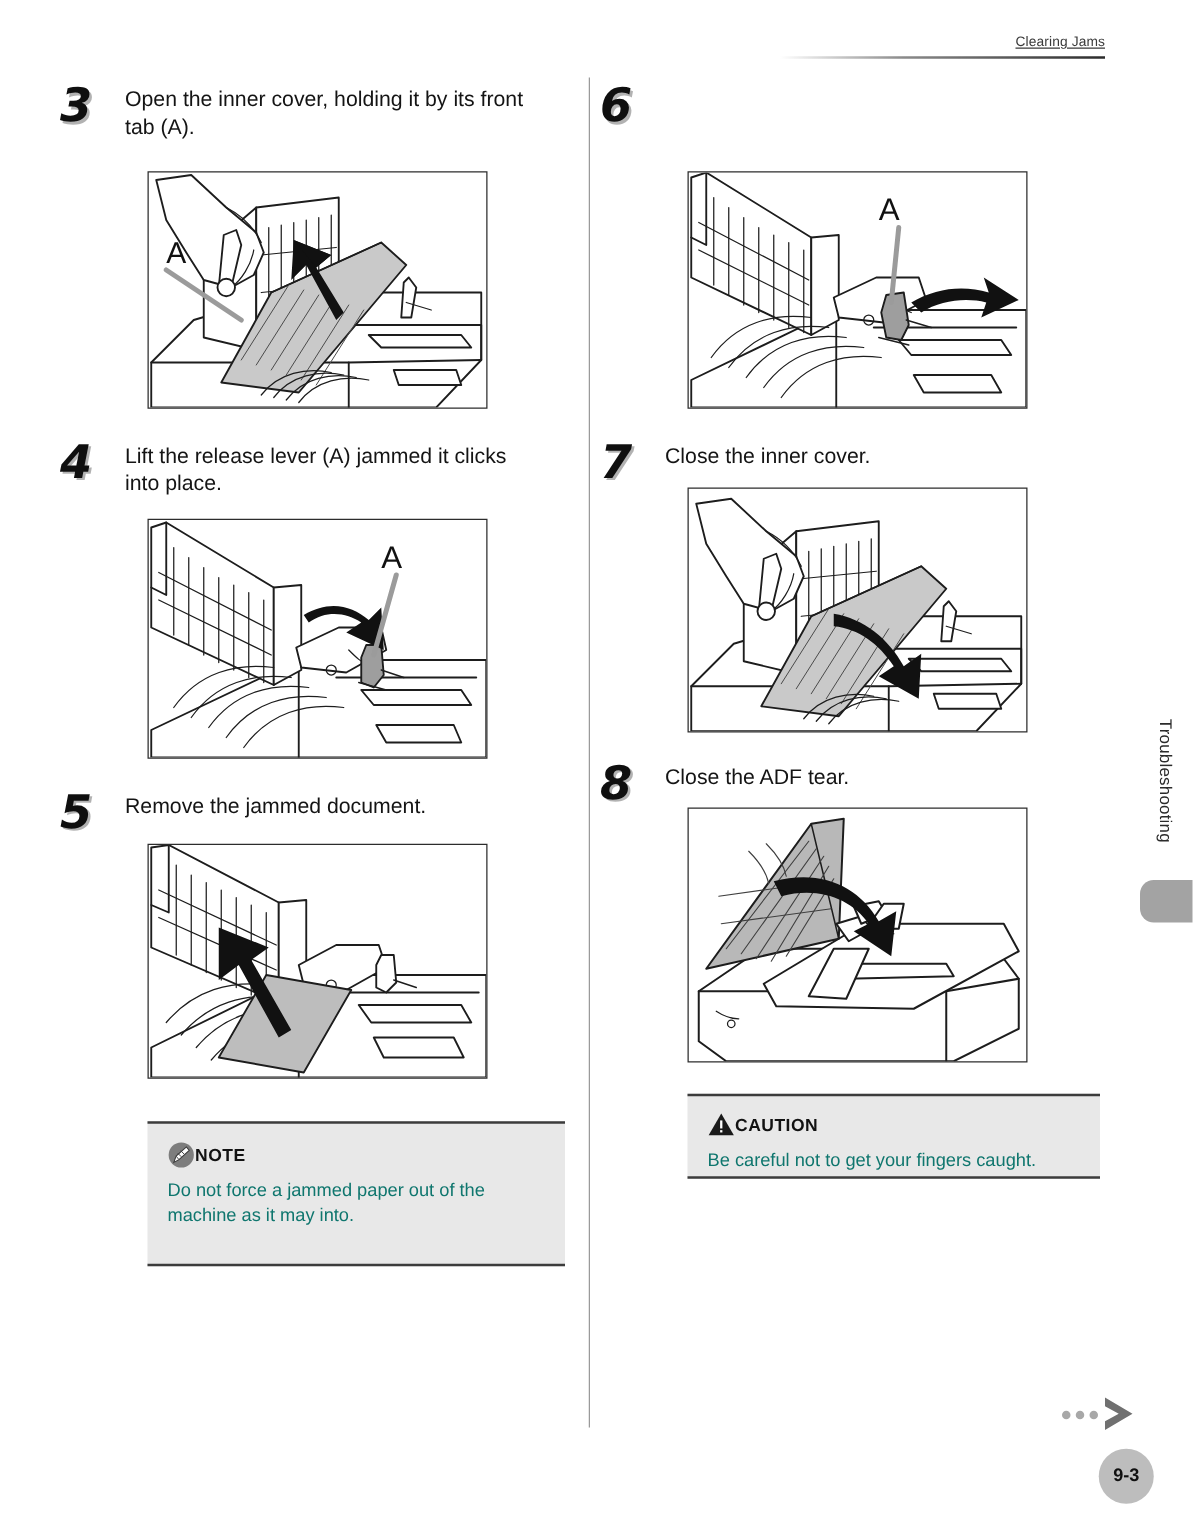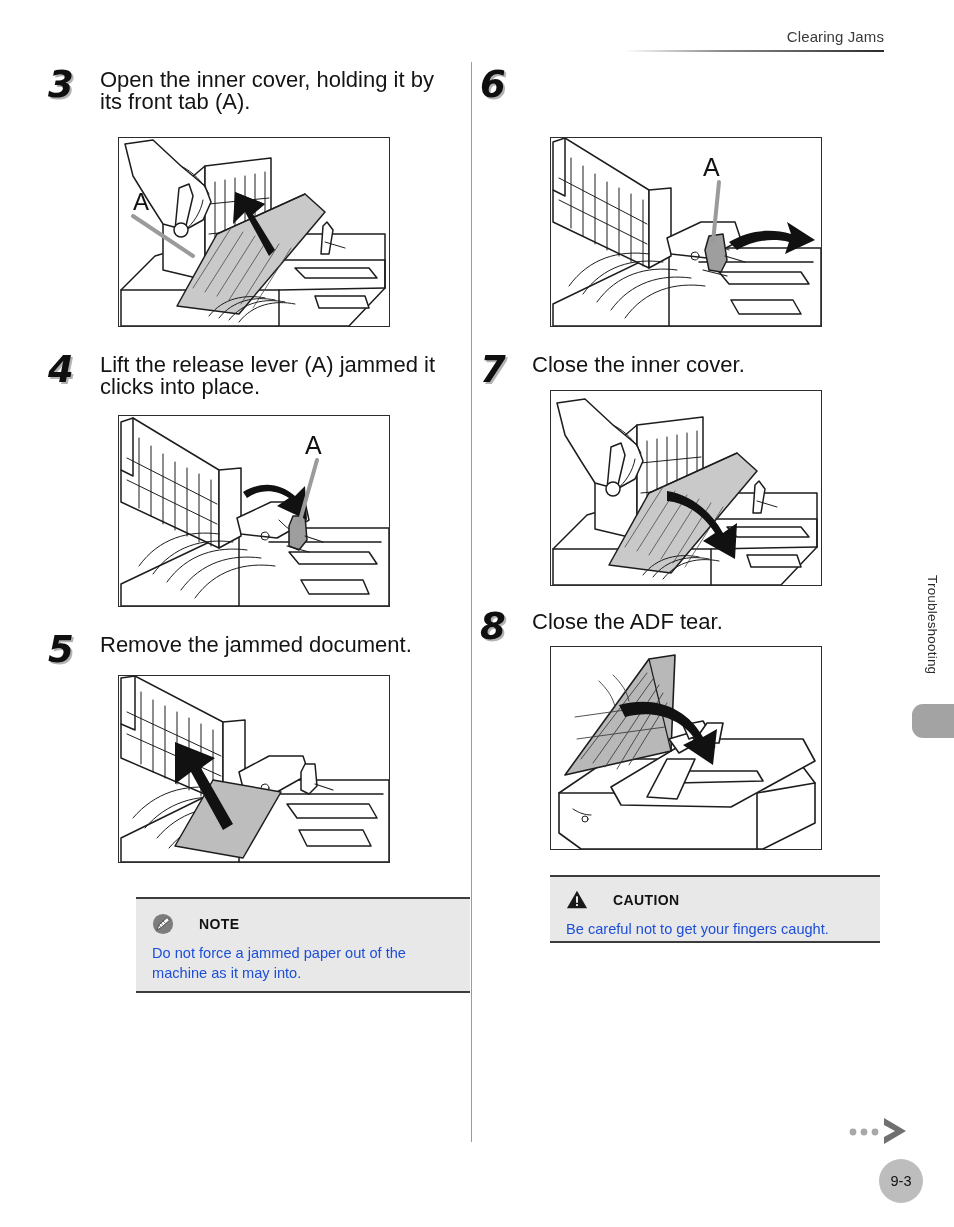--- a/index.html
+++ b/index.html
@@ -18,25 +18,26 @@
 
   
   .running-head {
     position: absolute;
     top: 28px;
     right: 70px;
     width: 260px;
     text-align: right;
   }
   .running-head .rh-text {
-    font-size: 15px;
+    font-size: 11px;
     color: #3a3a3a;
     letter-spacing: .1px;
     display: block;
     padding-bottom: 5px;
+    text-decoration: underline;
   }
   .running-head .rh-rule {
     height: 2px;
     width: 100%;
     background: linear-gradient(to right, #ffffff 0%, #8a8a8a 38%, #2b2b2b 100%);
   }
 
   
   .col-divider {
     position: absolute;
@@ -72,21 +73,21 @@
     font-weight: bold;
     font-style: italic;
     font-size: 37px;
     line-height: 34px;
     color: #0f0f0f;
     text-align: left;
     padding-top: 2px;
     text-shadow: 2px 2px 0 rgba(0,0,0,0.30);
   }
   .step-text {
-    font-size: 22px;
+    font-size: 17px;
     line-height: 21.5px;
     color: #141414;
     padding-top: 3px;
     max-width: 336px;
   }
 
   
   .figure {
     position: absolute;
     border: 1px solid #2c2c2c;
@@ -101,33 +102,33 @@
     position: absolute;
     background: #e8e8e8;
     border-top: 2px solid #3c3c3c;
     border-bottom: 2px solid #3c3c3c;
     box-sizing: border-box;
     padding: 14px 16px 16px 16px;
   }
   .callout-head {
     display: flex;
     align-items: center;
-    gap: 25px;
+    gap: 0;
     margin-bottom: 8px;
   }
   .callout-title {
     font-size: 14px;
     font-weight: bold;
     letter-spacing: .4px;
     color: #121212;
   }
   .callout-body {
     font-size: 14.6px;
     line-height: 20px;
-    color: #1d4ed8;
+    color: #0f766e;
   }
   .icon-note, .icon-caution {
     width: 22px;
     height: 22px;
     flex: 0 0 22px;
     display: block;
   }
 
   
   .chapter-label {
@@ -166,21 +167,21 @@
     width: 44px;
     height: 44px;
     border-radius: 50%;
     background: #bdbdbd;
     display: flex;
     align-items: center;
     justify-content: center;
   }
   .page-badge span {
     font-size: 14.5px;
-    font-weight: normal;
+    font-weight: bold;
     color: #101010;
   }
 </style>
 </head>
 <body>
 
 <div class="running-head">
   <span class="rh-text">Clearing Jams</span>
   <div class="rh-rule"></div>
 </div>
@@ -340,21 +341,21 @@
 
         <path d="M56 170 L94 104 L162 116 L124 182 Z" fill="#bdbdbd" stroke="#1d1d1d"></path>
       </g>
 
       <g fill="#111111">
         <path d="M104 154 L72 96 L56 108 L56 66 L96 82 L82 92 L114 148 Z"></path>
       </g>
     </svg>
   </div>
 
-  <div class="callout" style="left:88px;top:897px;width:334px;height:96px;">
+  <div class="callout" style="left:70px;top:897px;width:334px;height:116px;">
     <div class="callout-head">
       <svg class="icon-note" viewBox="0 0 24 24">
         <circle cx="12" cy="12" r="11" fill="#7d7d7d"></circle>
         <path d="M5.5 18.5 L7.5 13 L16.5 5 L19 8 L10 16 Z" fill="#ffffff" stroke="#3a3a3a" stroke-width="0.9"></path>
         <path d="M7.5 13 L10 16 M9 10.5 L12 13.5 M11.5 8.2 L14.5 11.2" stroke="#3a3a3a" stroke-width="0.8" fill="none"></path>
       </svg>
       <span class="callout-title">NOTE</span>
     </div>
     <div class="callout-body">Do not force a jammed paper out of the machine as it may into.</div>
   </div>

